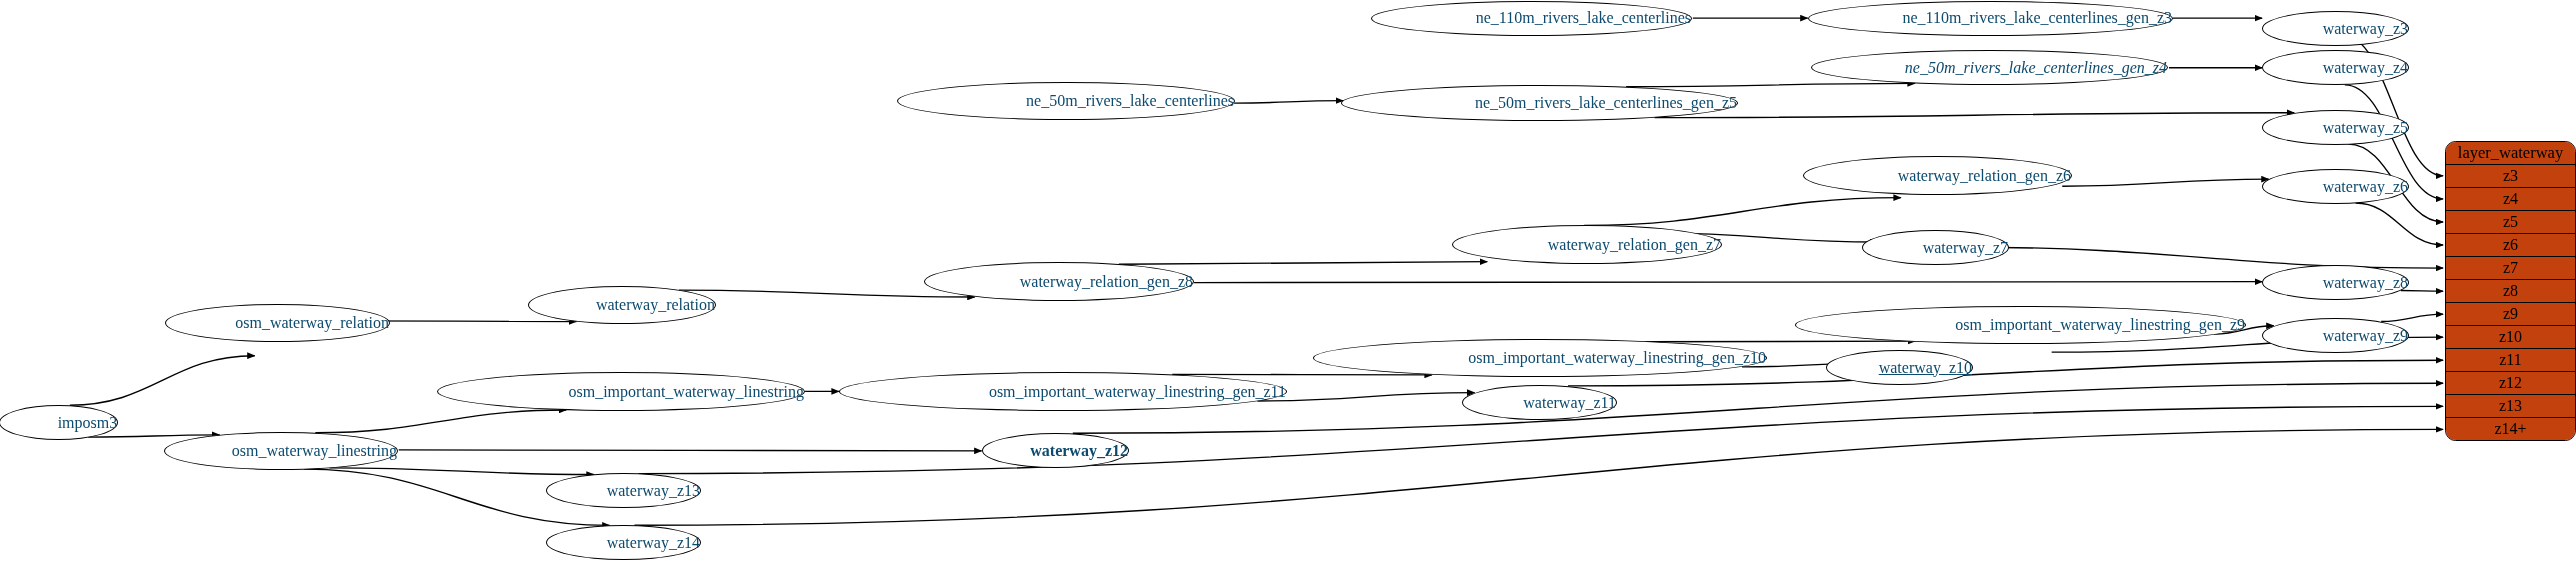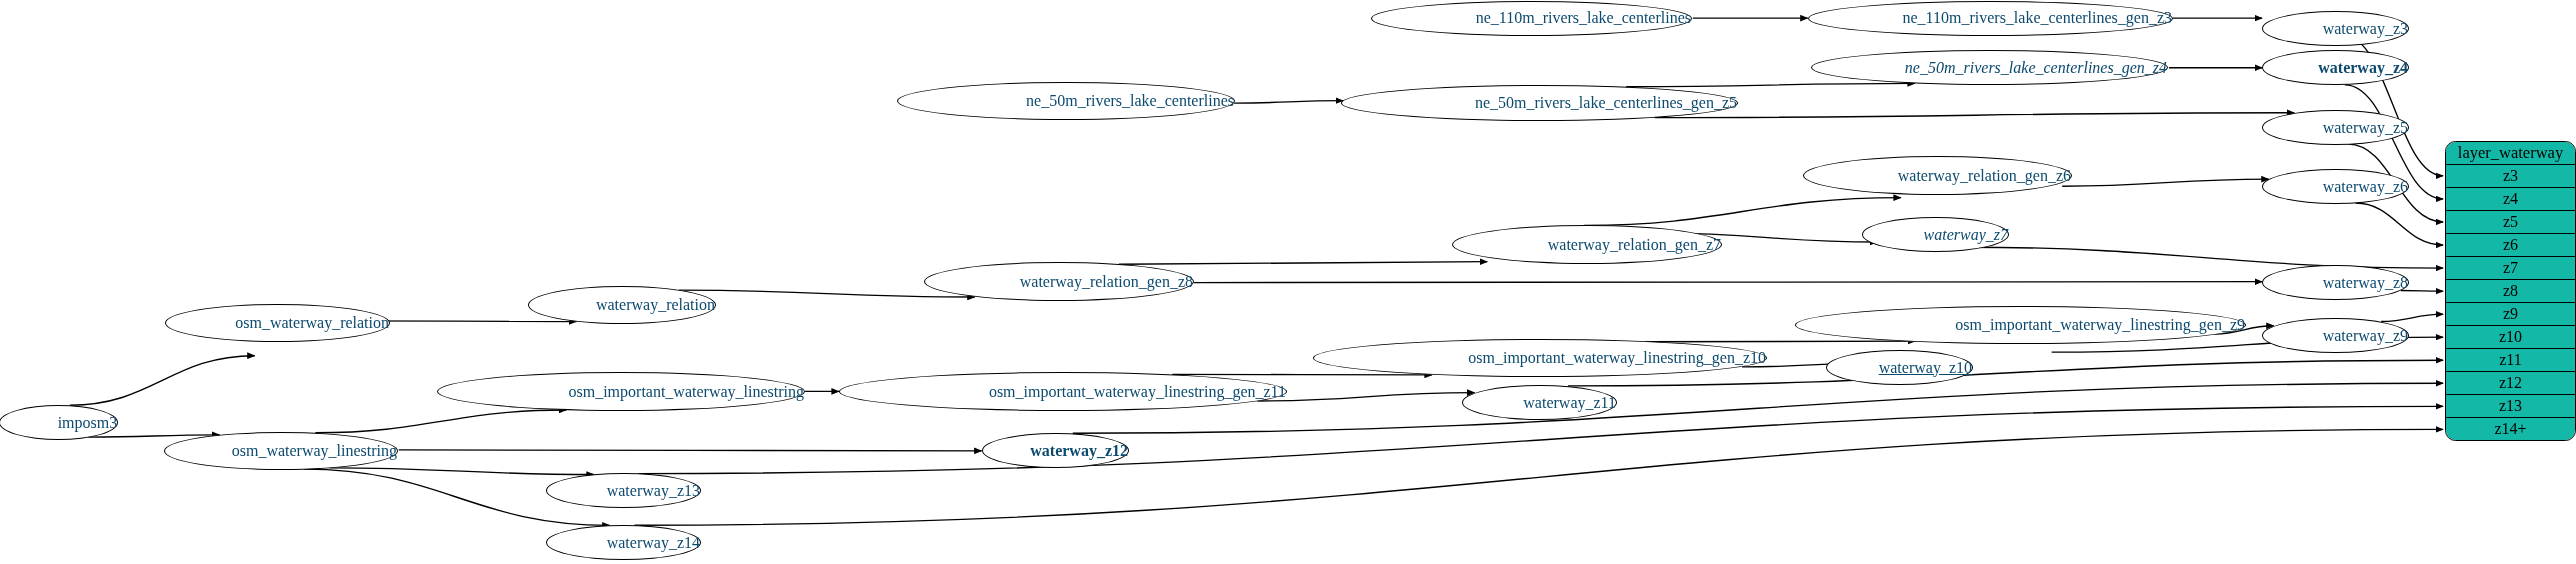--- a/index.html
+++ b/index.html
@@ -51,21 +51,21 @@
   }
   .record-row {
     flex: 1 1 0;
     display: flex;
     align-items: center;
     justify-content: center;
     font-size: 16px;
     color: #000000;
     border-top: 1.2px solid #000000;
     box-sizing: border-box;
-    background: #14b8a6;
+    background: #c2410c;
     white-space: nowrap;
   }
   .record-row.header {
     border-top: none;
     font-size: 16.5px;
   }
 </style>
 </head>
 <body>
 
@@ -170,30 +170,30 @@
       </div>
       <div class="node" style="left: 1811px; top: 50px; width: 357px; height: 35px; font-style: italic;">
         <span class="node-label">ne_50m_rivers_lake_centerlines_gen_z4</span>
       </div>
       <div class="node" style="left: 1803px; top: 156px; width: 269px; height: 39px;">
         <span class="node-label">waterway_relation_gen_z6</span>
       </div>
       <div class="node" style="left: 1795px; top: 306px; width: 451px; height: 38px;">
         <span class="node-label">osm_important_waterway_linestring_gen_z9</span>
       </div>
-      <div class="node" style="left: 1862px; top: 217px; width: 147px; height: 35px; font-style: italic;">
+      <div class="node" style="left: 1862px; top: 230px; width: 147px; height: 35px;">
         <span class="node-label">waterway_z7</span>
       </div>
       <div class="node" style="left: 1826px; top: 350px; width: 147px; height: 35px; text-decoration: underline;">
         <span class="node-label">waterway_z10</span>
       </div>
       <div class="node" style="left: 2262px; top: 11px; width: 147px; height: 35px;">
         <span class="node-label">waterway_z3</span>
       </div>
-      <div class="node" style="left: 2262px; top: 50px; width: 147px; height: 35px; font-weight: bold;">
+      <div class="node" style="left: 2262px; top: 50px; width: 147px; height: 35px;">
         <span class="node-label">waterway_z4</span>
       </div>
       <div class="node" style="left: 2262px; top: 110px; width: 147px; height: 35px;">
         <span class="node-label">waterway_z5</span>
       </div>
       <div class="node" style="left: 2262px; top: 169px; width: 147px; height: 35px;">
         <span class="node-label">waterway_z6</span>
       </div>
       <div class="node" style="left: 2262px; top: 265px; width: 147px; height: 35px;">
         <span class="node-label">waterway_z8</span>

